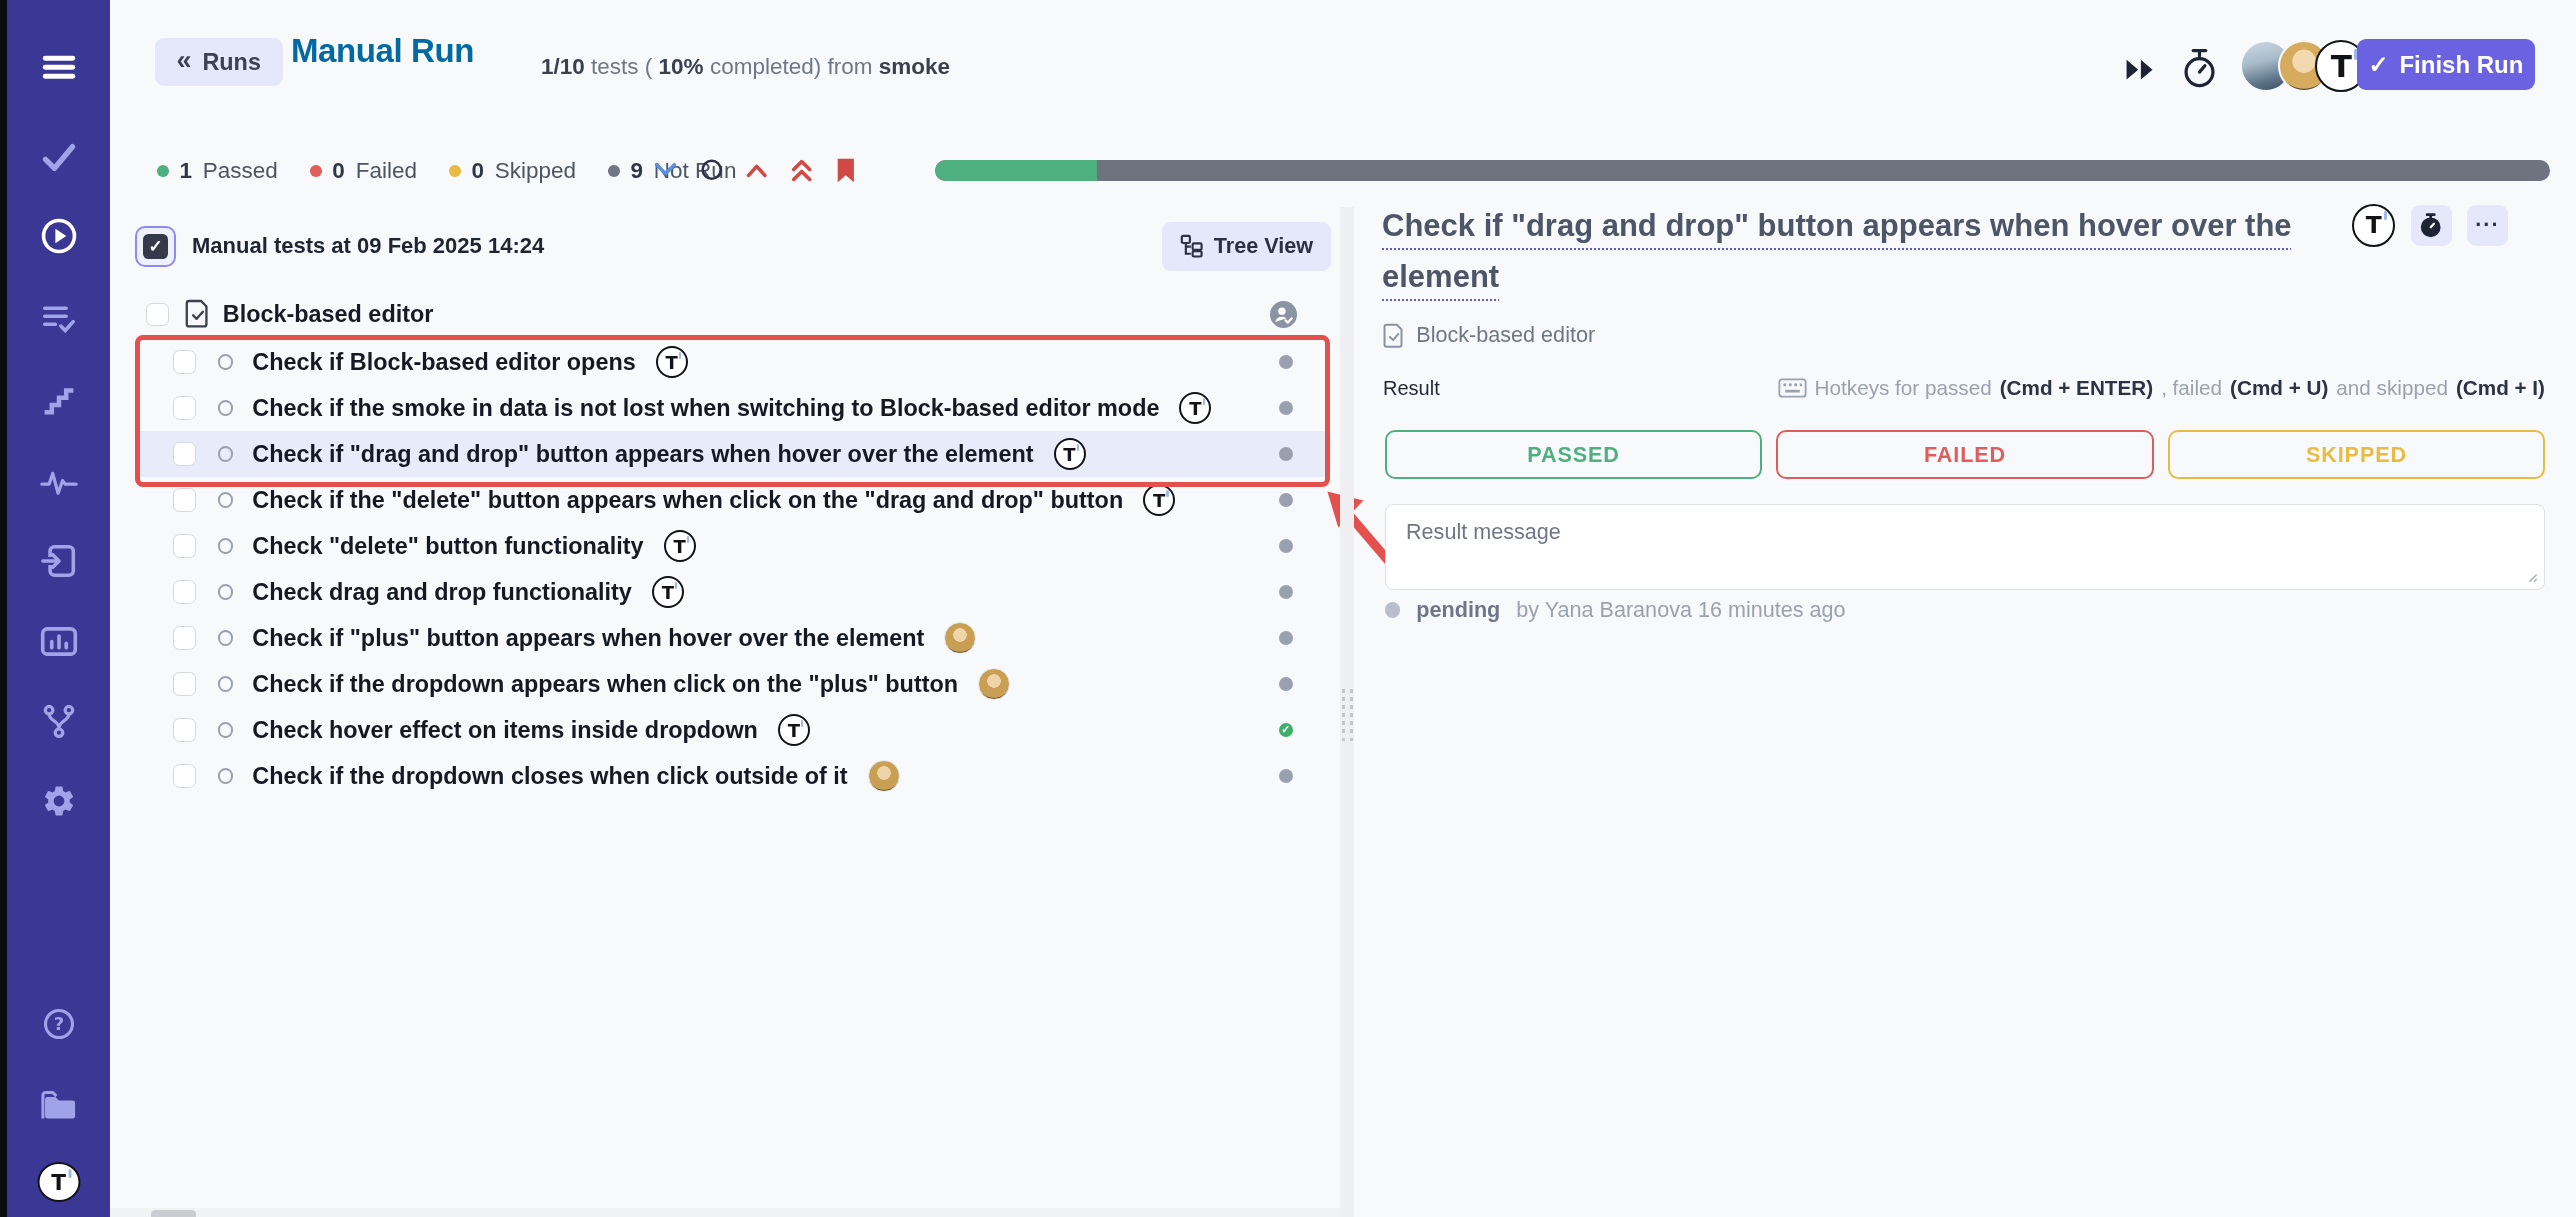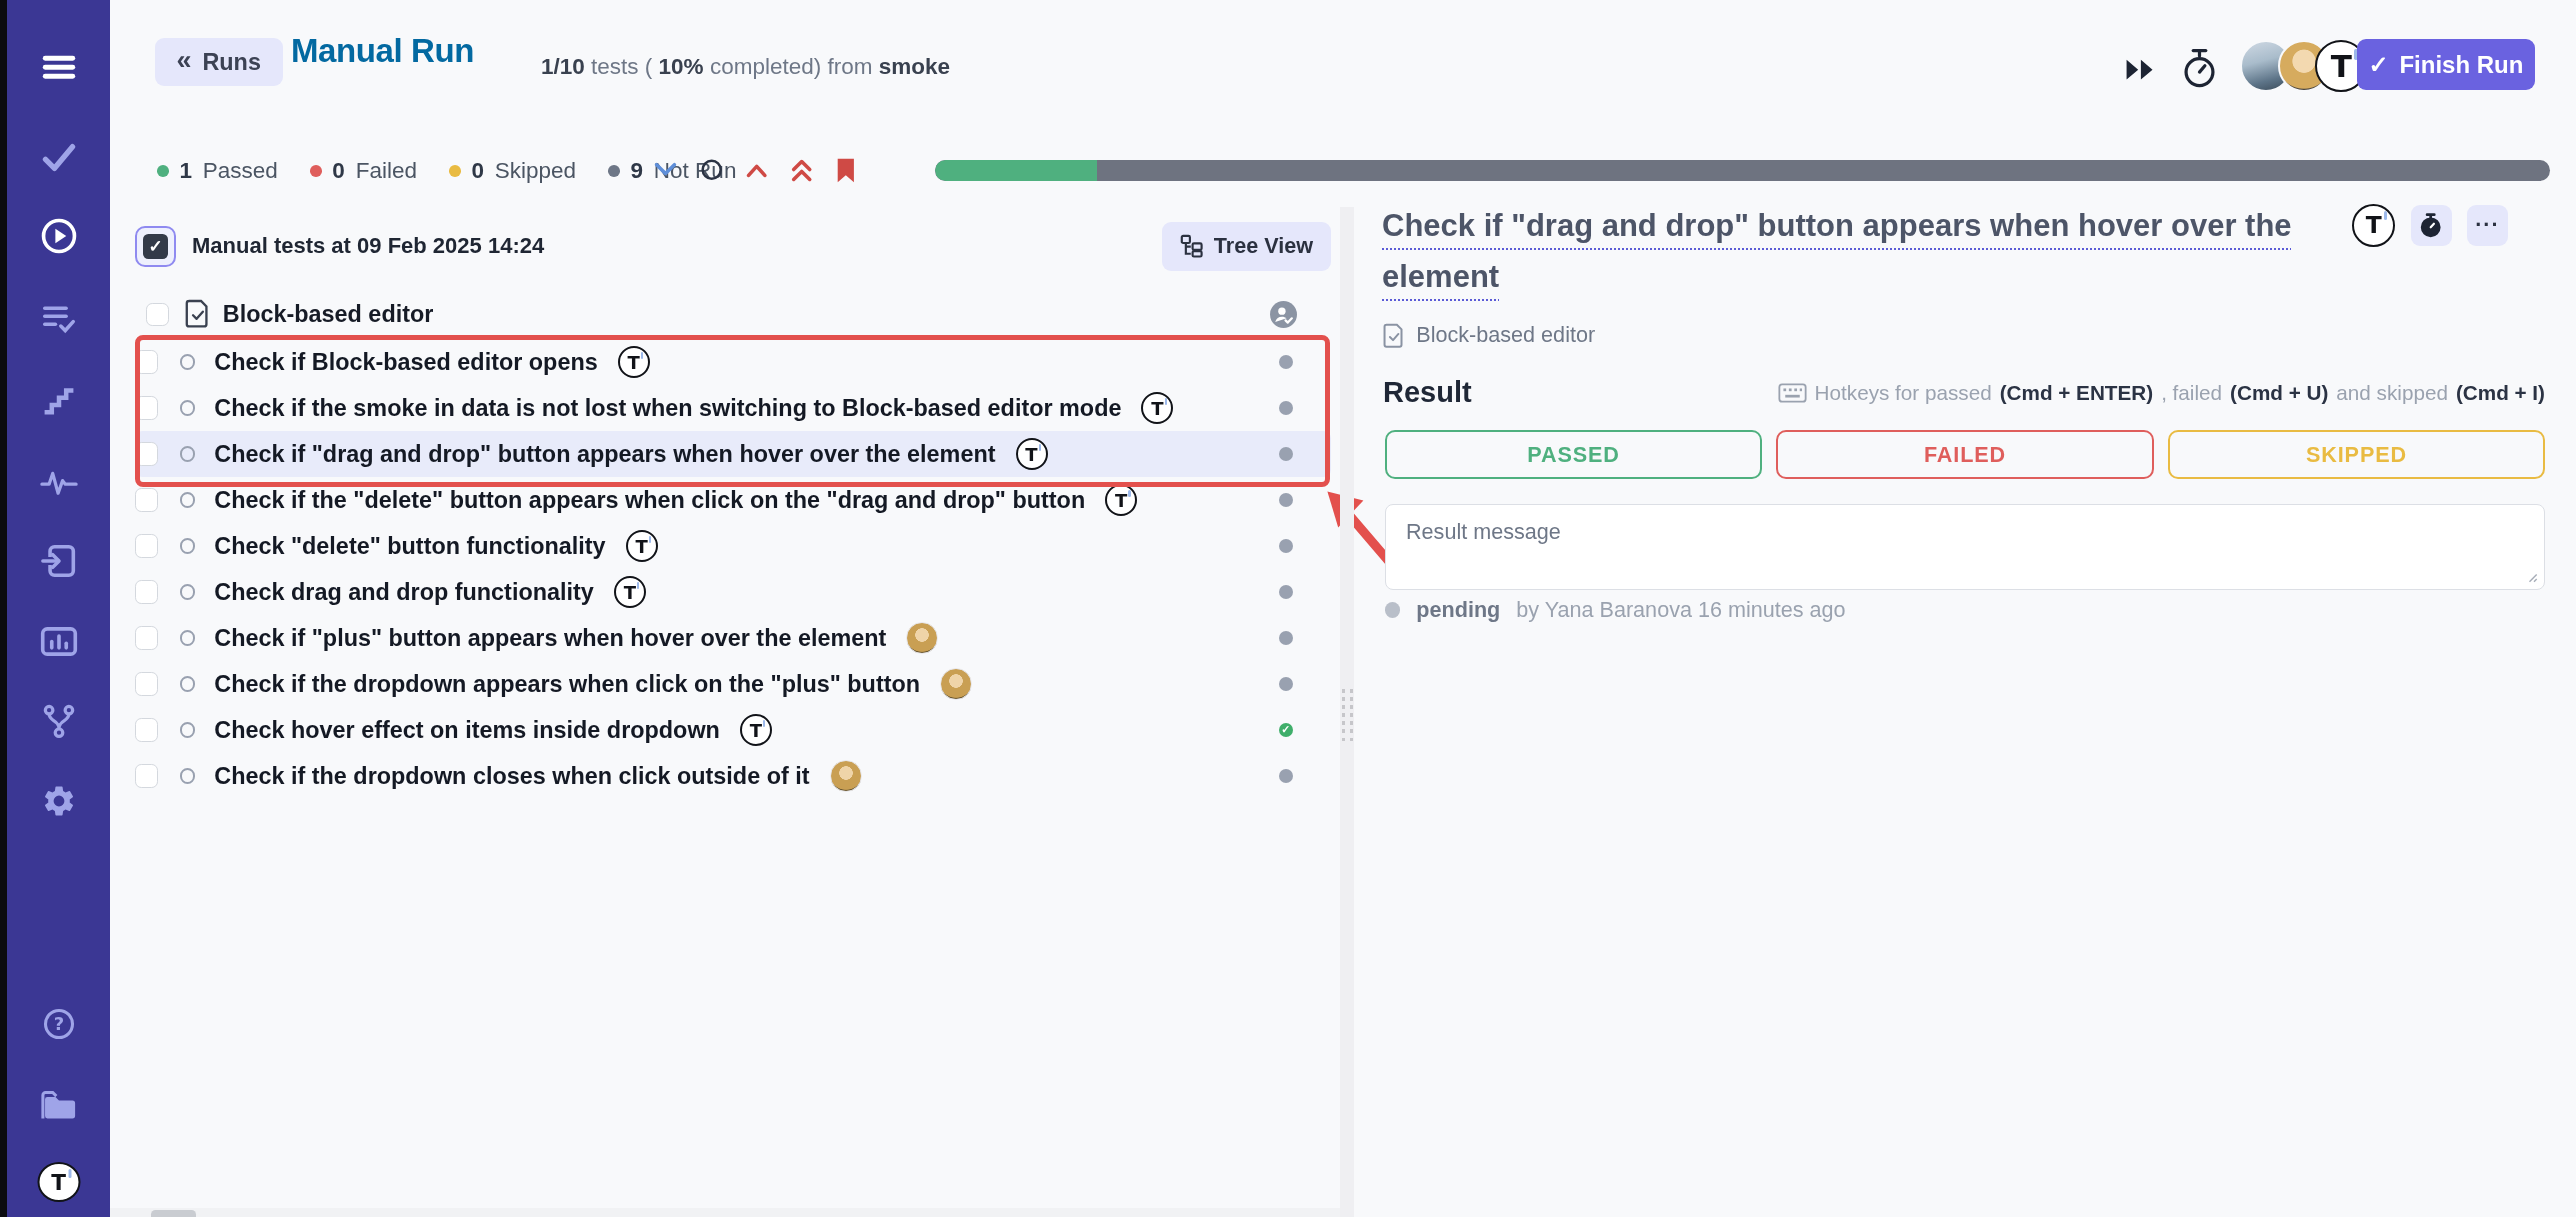--- a/index.html
+++ b/index.html
@@ -61,21 +61,21 @@
                display:flex; align-items:center; gap:10.8px; font-size:21.6px; font-weight:600; color:#2b3140; cursor:pointer; }
 
   .group-row { position:absolute; left:135px; top:293px; width:1196px; height:43px; display:flex; align-items:center; }
   .checkbox { width:23.4px; height:23.4px; background:#fff; border:1.8px solid #d4d8de; border-radius:6.3px; flex:none; cursor:pointer; }
   .group-row .checkbox { margin-left:10.8px; }
   .group-row .doc { margin-left:16px; }
   .group-row .g-title { margin-left:12.6px; font-size:23.4px; font-weight:600; color:#161b26; }
   .assign-all { margin-left:auto; margin-right:34px; width:27px; height:27px; cursor:pointer; }
 
   .rows { position:absolute; left:135px; top:339px; width:1196px; }
-  .trow { height:46px; display:flex; align-items:center; position:relative; border-radius:7.2px; cursor:pointer; }
+  .trow { height:46px; display:flex; align-items:center; padding-left:38px; position:relative; border-radius:7.2px; cursor:pointer; }
   .trow.selected { background:#e8ebfa; }
   .trow .ring { width:15.3px; height:15.3px; border:2.2px solid #99a1b0; border-radius:50%; margin-left:21.6px; flex:none; }
   .trow .t-title { margin-left:19px; font-size:23.4px; font-weight:600; color:#141924; white-space:nowrap; }
   .trow .row-av { width:32px; height:32px; margin-left:20px; border-radius:50%; flex:none; }
   .trow .row-av.logo { font-size:18px; border-width:2.2px; }
   .trow .row-av.photo { background:radial-gradient(circle at 50% 40%, #efd4a9 0 28%, #c99f53 30% 70%, #6e5a31 73%); border:1.8px solid #e8e8ec; }
   .trow .status-dot { position:absolute; right:38px; width:14.4px; height:14.4px; border-radius:50%; background:#99a1b0; }
   .trow .status-dot.passed { background:#3fae6a; display:flex; align-items:center; justify-content:center; }
   .trow .status-dot.passed::before { content:"✓"; color:#fff; font-size:10.8px; font-weight:700; }
 
@@ -99,21 +99,21 @@
   .detail-title { flex:0 0 955px; font-size:31px; font-weight:700; color:#4d5568; line-height:51px;
                   text-decoration:underline dotted #5b5bd6 1.8px; text-underline-offset:11.7px; cursor:text; }
   .detail-title-row .t-logo { width:43px; height:43px; font-size:23.4px; margin-top:3.6px; flex:none; }
   .sq-chip { width:41px; height:41px; background:#e5e7fb; border-radius:9px; margin-top:4.5px; flex:none;
              display:flex; align-items:center; justify-content:center; cursor:pointer; color:#1d2433; }
   .sq-chip.ellipsis { font-size:21.6px; font-weight:900; letter-spacing:0.9px; color:#2b3140; }
 
   .breadcrumb { position:absolute; left:1383px; top:322px; display:flex; align-items:center; gap:11.7px;
                 font-size:21.6px; color:#6e7787; }
   .result-row { position:absolute; left:1383px; top:376px; width:1162px; display:flex; align-items:center; }
-  .result-heading { font-size:29px; font-weight:700; color:#1f2736; }
+  .result-heading { font-size:20px; font-weight:400; color:#1f2736; }
   .hotkeys { margin-left:auto; display:flex; align-items:center; gap:8px; font-size:20.7px; color:#9aa2af; }
   .hotkeys b { color:#2b3344; font-weight:700; }
   .result-buttons { position:absolute; left:1385px; top:430px; width:1160px; display:flex; gap:14.4px; }
   .rbtn { flex:1; height:49px; background:transparent; border:2.7px solid var(--c); color:var(--c);
           border-radius:10px; font-size:21.6px; font-weight:700; letter-spacing:0.9px; cursor:pointer;
           font-family:"Liberation Sans",sans-serif; }
   .ta-wrap { position:absolute; left:1385px; top:504px; width:1160px; height:86px; }
   .ta-wrap textarea { width:100%; height:100%; background:#fff; border:1.8px solid #dcdfe5; border-radius:8px;
           padding:14.4px 20px; font-size:21.6px; font-family:"Liberation Sans",sans-serif; color:#333a47; resize:none; outline:none; }
   .ta-wrap textarea::placeholder { color:#6e7787; opacity:1; }

